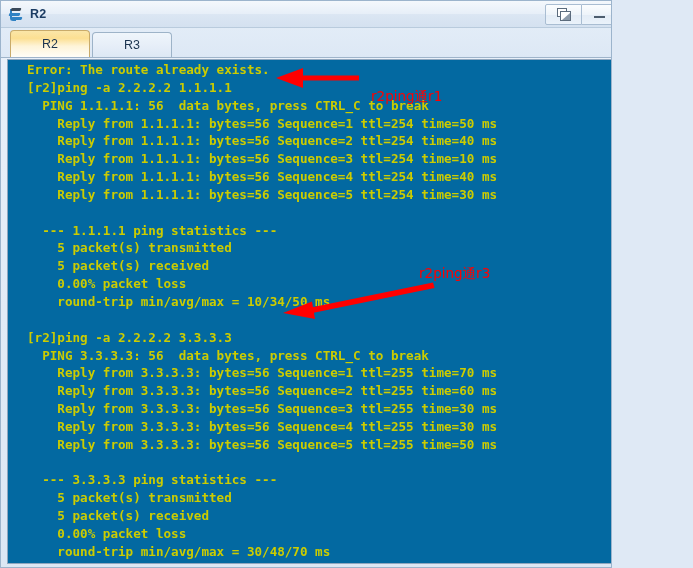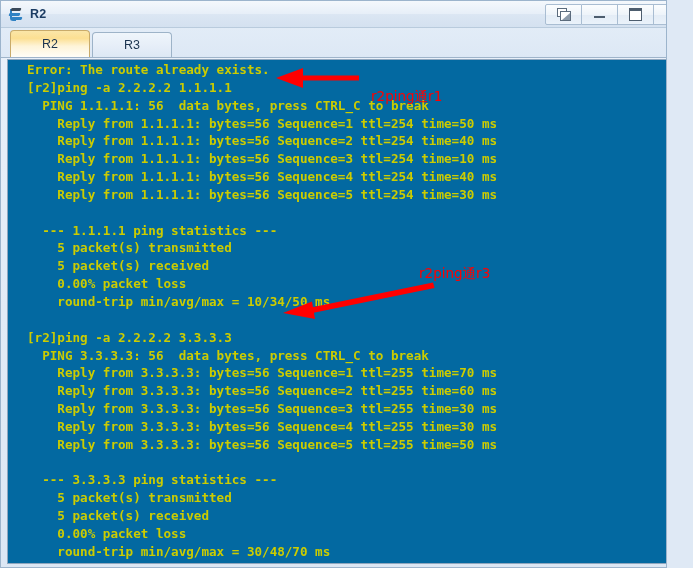--- a/index.html
+++ b/index.html
@@ -10,21 +10,21 @@
   body {
     width: 693px;
     height: 568px;
     overflow: hidden;
     font-family: "Liberation Sans", sans-serif;
     background: #dfe9f5;
   }
 
   .window {
     position: relative;
-    width: 667px;
+    width: 612px;
     height: 568px;
     box-sizing: border-box;
     background: linear-gradient(to bottom, #eaf1fa 0%, #e2ebf6 55%, #dce7f4 100%);
     border: 1px solid #9cb4cc;
     overflow: hidden;
   }
 
   
   .titlebar {
     position: absolute;

